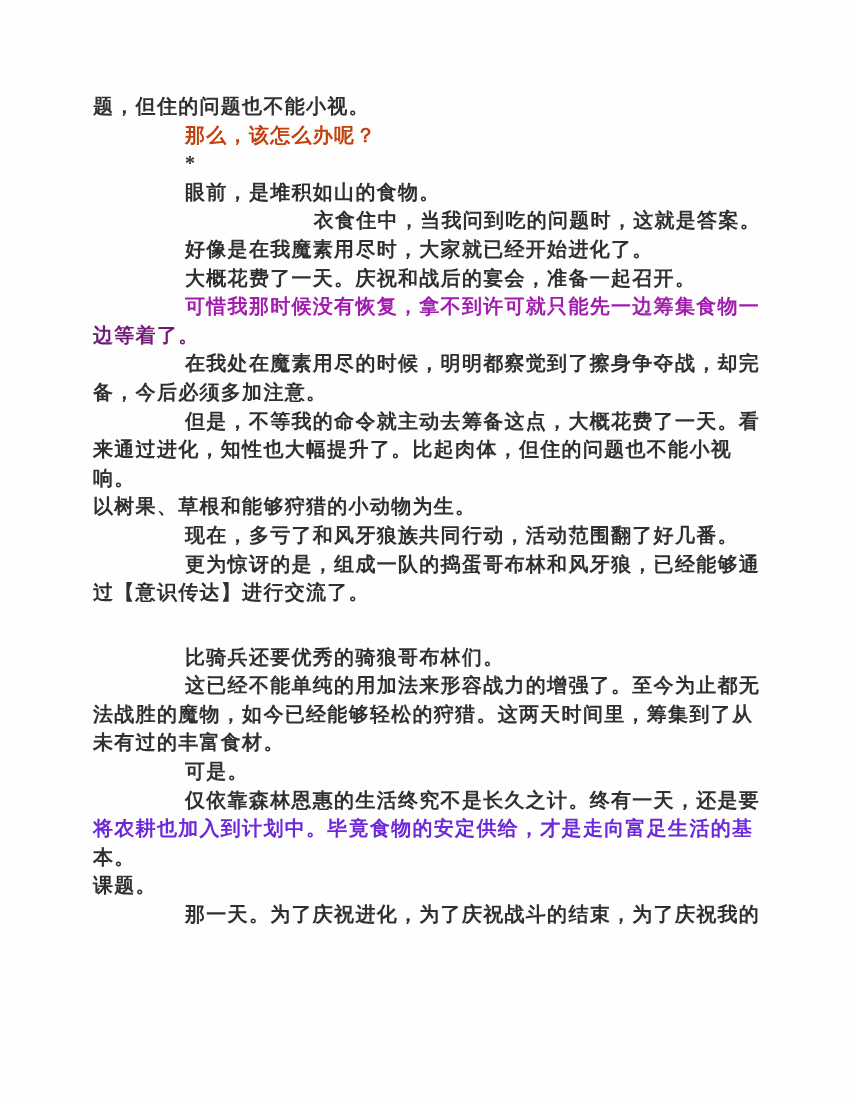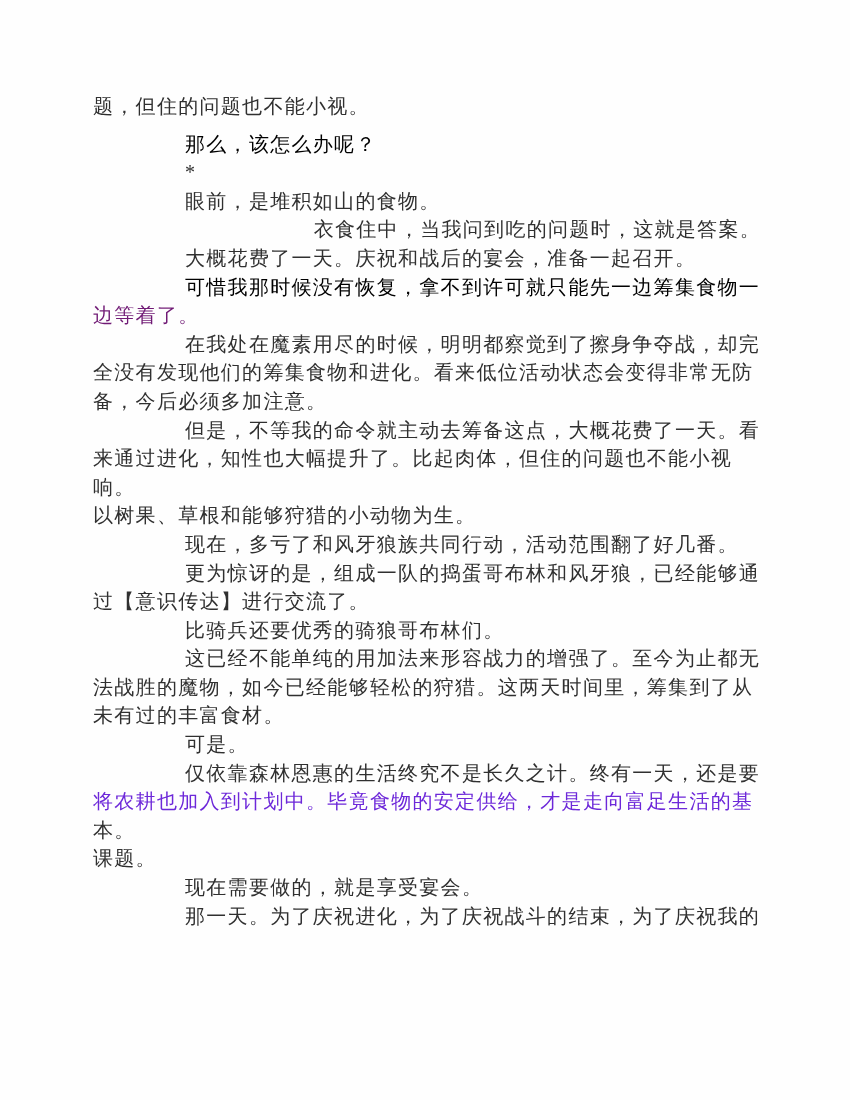--- a/index.html
+++ b/index.html
@@ -10,20 +10,21 @@
     background: #fefefe;
     overflow: hidden;
   }
   .page {
     position: relative;
     width: 850px;
     height: 883px;
     box-sizing: border-box;
     background: #fefefe;
     font-family: "Liberation Serif", "DejaVu Serif", serif;
+    font-weight: bold;
   }
   .text-body {
     position: absolute;
     top: 92px;
     left: 93px;
     width: 668px;
   }
   .line {
     font-size: 20px;
     line-height: 28.6px;
@@ -36,42 +37,41 @@
   .line.indent {
     padding-left: 92px;
   }
 </style>
 </head>
 <body style="background: rgb(254, 254, 254);">
 
 <div class="page">
   <div class="text-body">
       <div class="line" style="color: rgb(48, 48, 48);">题，但住的问题也不能小视。</div>
-      <div class="line indent" style="color: #000000; margin-top: 9px;">那么，该怎么办呢？</div>
+      <div class="line indent" style="color: #c2410c;">那么，该怎么办呢？</div>
       <div class="line indent" style="color: rgb(48, 48, 48);">*</div>
       <div class="line indent" style="color: rgb(48, 48, 48);">眼前，是堆积如山的食物。</div>
       <div class="line indent" style="color: rgb(48, 48, 48); text-align: right;">衣食住中，当我问到吃的问题时，这就是答案。</div>
+      <div class="line indent" style="color: rgb(48, 48, 48);">好像是在我魔素用尽时，大家就已经开始进化了。</div>
       <div class="line indent" style="color: rgb(48, 48, 48);">大概花费了一天。庆祝和战后的宴会，准备一起召开。</div>
-      <div class="line indent" style="color: #000000;">可惜我那时候没有恢复，拿不到许可就只能先一边筹集食物一</div>
+      <div class="line indent" style="color: #a21caf;">可惜我那时候没有恢复，拿不到许可就只能先一边筹集食物一</div>
       <div class="line" style="color: #701a75;">边等着了。</div>
       <div class="line indent" style="color: rgb(48, 48, 48);">在我处在魔素用尽的时候，明明都察觉到了擦身争夺战，却完</div>
-      <div class="line" style="color: rgb(48, 48, 48);">全没有发现他们的筹集食物和进化。看来低位活动状态会变得非常无防</div>
       <div class="line" style="color: rgb(48, 48, 48);">备，今后必须多加注意。</div>
       <div class="line indent" style="color: rgb(48, 48, 48);">但是，不等我的命令就主动去筹备这点，大概花费了一天。看</div>
       <div class="line" style="color: rgb(48, 48, 48);">来通过进化，知性也大幅提升了。比起肉体，但住的问题也不能小视</div>
       <div class="line" style="color: rgb(48, 48, 48);">响。</div>
       <div class="line" style="color: rgb(48, 48, 48);">以树果、草根和能够狩猎的小动物为生。</div>
       <div class="line indent" style="color: rgb(48, 48, 48);">现在，多亏了和风牙狼族共同行动，活动范围翻了好几番。</div>
       <div class="line indent" style="color: rgb(48, 48, 48);">更为惊讶的是，组成一队的捣蛋哥布林和风牙狼，已经能够通</div>
       <div class="line" style="color: rgb(48, 48, 48);">过【意识传达】进行交流了。</div>
-      <div class="line indent" style="color: rgb(48, 48, 48);">比骑兵还要优秀的骑狼哥布林们。</div>
+      <div class="line indent" style="color: rgb(48, 48, 48); margin-top: 36px;">比骑兵还要优秀的骑狼哥布林们。</div>
       <div class="line indent" style="color: rgb(48, 48, 48);">这已经不能单纯的用加法来形容战力的增强了。至今为止都无</div>
       <div class="line" style="color: rgb(48, 48, 48);">法战胜的魔物，如今已经能够轻松的狩猎。这两天时间里，筹集到了从</div>
       <div class="line" style="color: rgb(48, 48, 48);">未有过的丰富食材。</div>
       <div class="line indent" style="color: rgb(48, 48, 48);">可是。</div>
       <div class="line indent" style="color: rgb(48, 48, 48);">仅依靠森林恩惠的生活终究不是长久之计。终有一天，还是要</div>
       <div class="line" style="color: #6d28d9;">将农耕也加入到计划中。毕竟食物的安定供给，才是走向富足生活的基</div>
       <div class="line" style="color: rgb(48, 48, 48);">本。</div>
       <div class="line" style="color: rgb(48, 48, 48);">课题。</div>
-      <div class="line indent" style="color: rgb(48, 48, 48);">现在需要做的，就是享受宴会。</div>
       <div class="line indent" style="color: rgb(48, 48, 48);">那一天。为了庆祝进化，为了庆祝战斗的结束，为了庆祝我的</div>
     </div>
 </div>
 
 </body></html>

